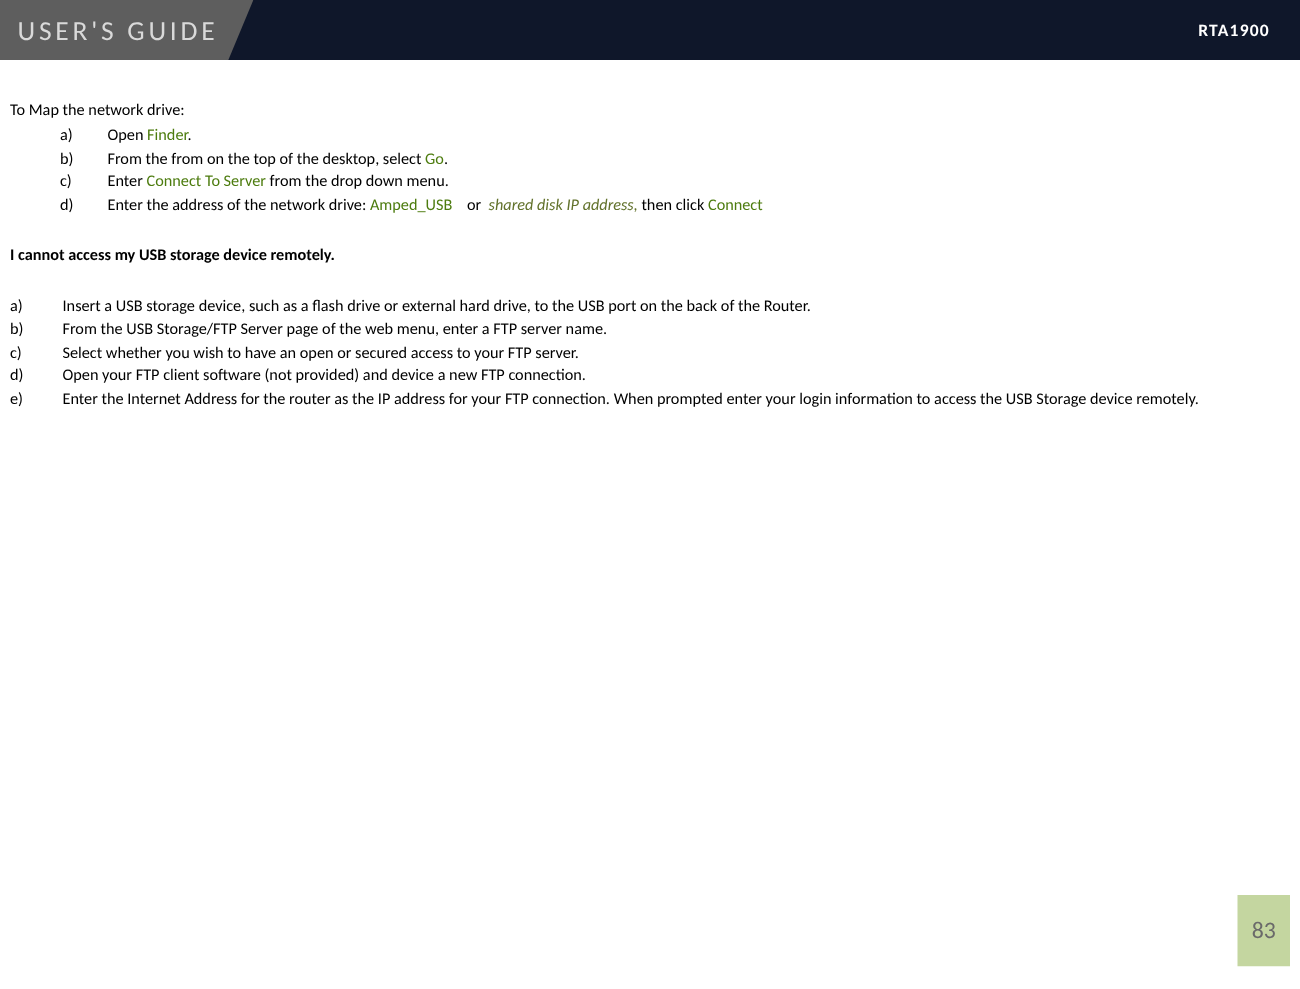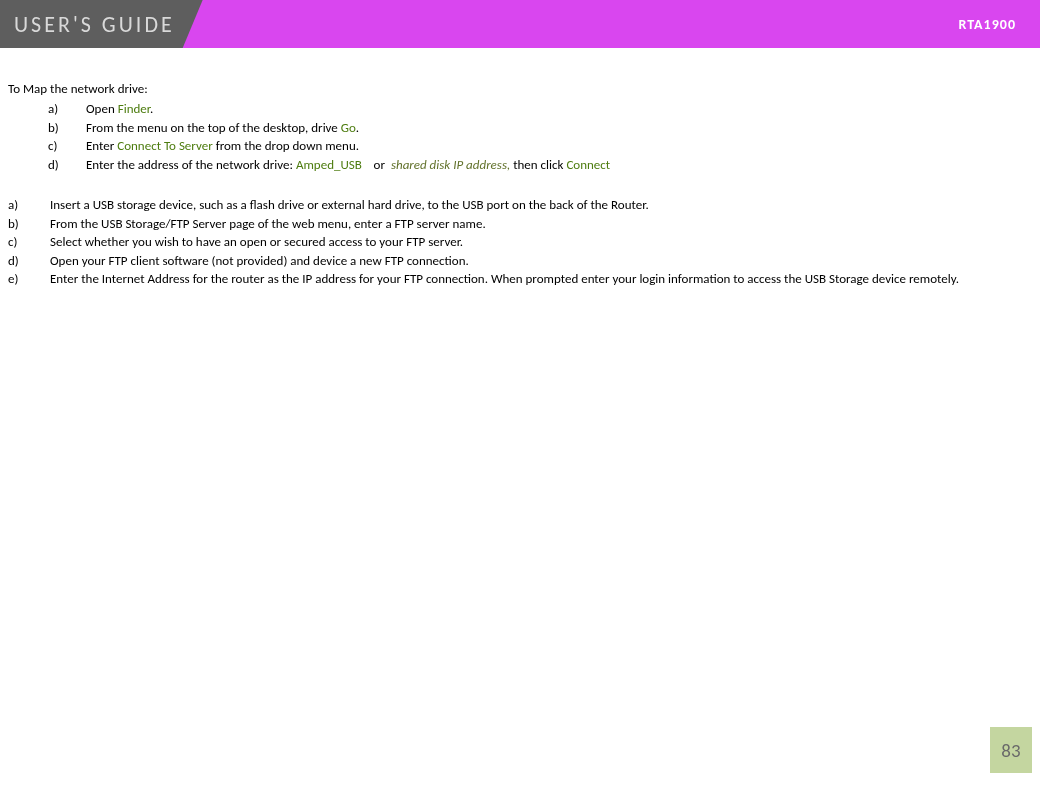--- a/index.html
+++ b/index.html
@@ -7,21 +7,21 @@
       width: 1040px;
       height: 791px;
       background: #ffffff;
       font-family: Calibri, Arial, sans-serif;
       position: relative;
       color: #000;
     }
     .header-bar {
       width: 100%;
       height: 48px;
-      background: #d946ef;
+      background: #0f172a;
       display: flex;
       align-items: center;
       justify-content: space-between;
       padding-right: 24px;
     }
     .header-left-bg {
       background: #5e5e5e;
       height: 48px;
       display: flex;
       align-items: center;
@@ -81,21 +81,21 @@
       padding-right: 20px;
     }
     .green { color: #4d7c0f; }
     .green-italic { color: #62722c; font-style: italic; text-align: right; }
     .page-number-box {
       position: absolute;
       bottom: 18px;
       right: 8px;
       background: #c4d6a0;
       width: 42px;
-      height: 46px;
+      height: 57px;
       display: flex;
       align-items: center;
       justify-content: center;
       color: #6a6a6a;
       font-size: 19px;
     }
   </style>
 </head>
 <body>
 
@@ -113,37 +113,38 @@
   <ul class="ol-a">
     <li>
       <span class="marker">a)</span>
       <span class="body">
         <span>Open </span><span class="green">Finder</span><span>.</span>
       </span>
     </li>
     <li>
       <span class="marker">b)</span>
       <span class="body">
-        <span>From the menu on the top of the desktop, drive </span><span class="green">Go</span><span>.</span>
+        <span>From the from on the top of the desktop, select </span><span class="green">Go</span><span>.</span>
       </span>
     </li>
     <li>
       <span class="marker">c)</span>
       <span class="body">
         <span>Enter </span><span class="green">Connect To Server</span><span> from the drop down menu.</span>
       </span>
     </li>
     <li>
       <span class="marker">d)</span>
       <span class="body">
         <span>Enter the address of the network drive: </span><span class="green">Amped_USB</span><span style="white-space:pre;">    or  </span><span class="green-italic">shared disk IP address,</span><span>  then click </span><span class="green">Connect</span>
       </span>
     </li>
   </ul>
 
+  <div class="faq-heading">I cannot access my USB storage device remotely.</div>
 
   <ul class="ol-b">
     <li>
       <span class="marker">a)</span>
       <span class="body">Insert a USB storage device, such as a flash drive or external hard drive, to the USB port on the back of the Router.</span>
     </li>
     <li>
       <span class="marker">b)</span>
       <span class="body">From the USB Storage/FTP Server page of the web menu, enter a FTP server name.</span>
     </li>

